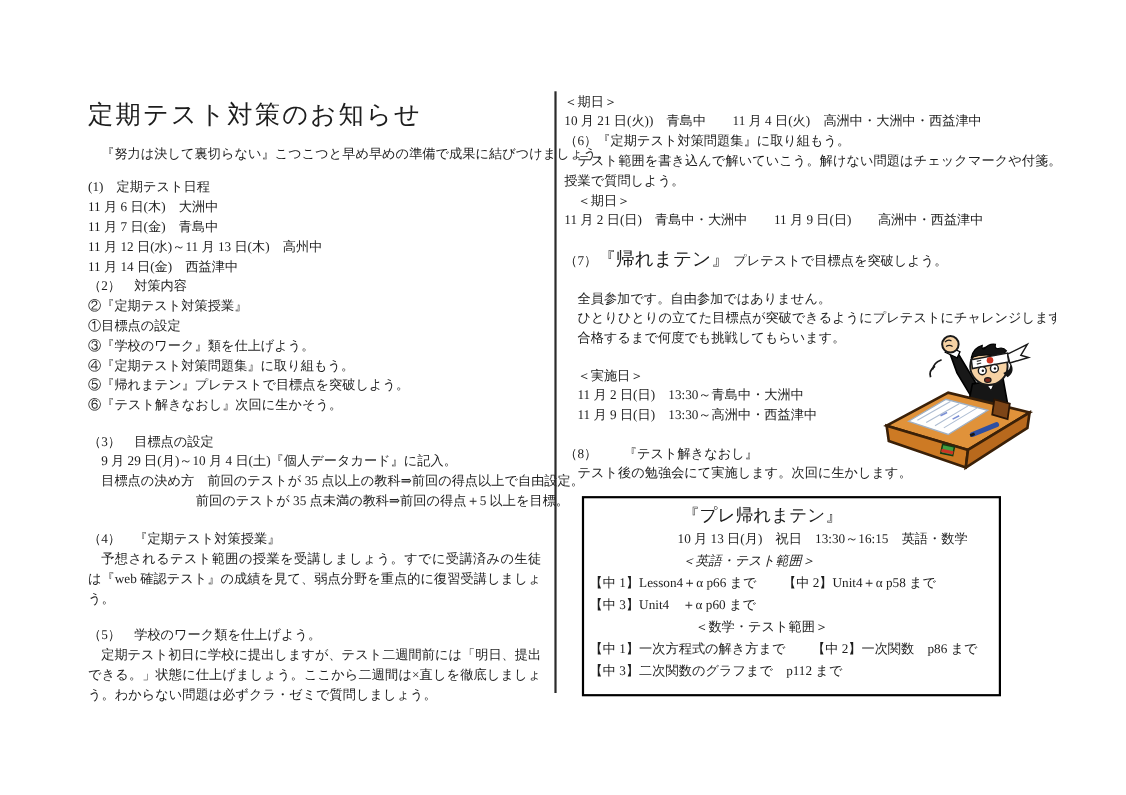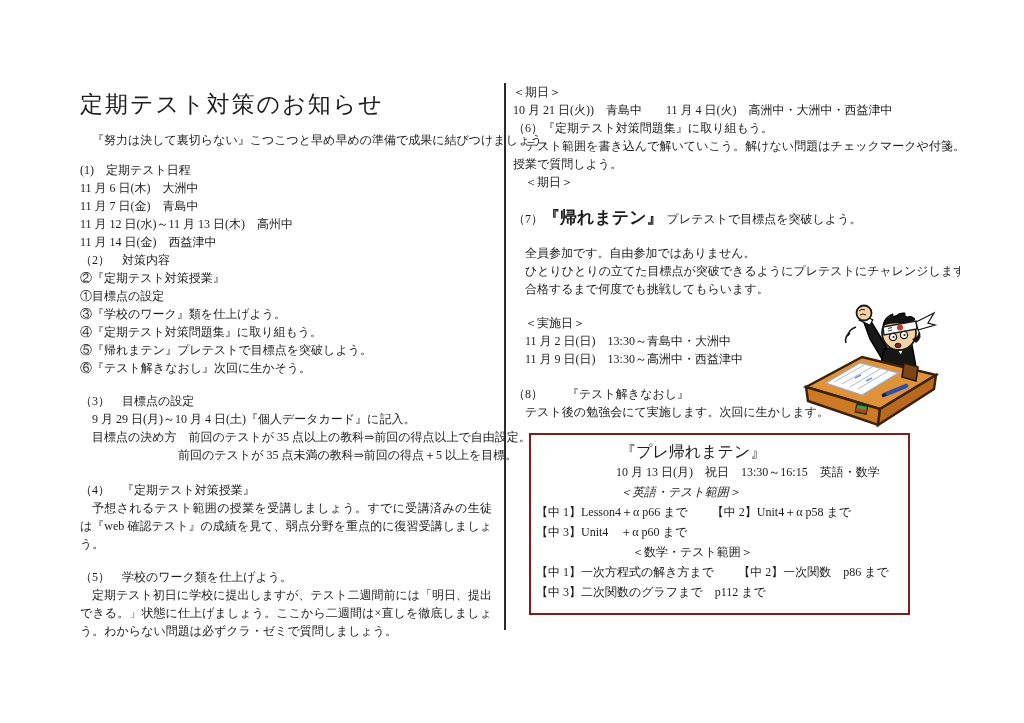--- a/index.html
+++ b/index.html
@@ -19,25 +19,25 @@
 
   .doc-title { font-size:23px; line-height:34px; letter-spacing:2px; }
   .subtitle  { margin-top:9px; text-indent:1em; }
 
   .mt12 { margin-top:12px; } .mt15 { margin-top:15px; } .mt17 { margin-top:17px; } .mt16 { margin-top:16px; }
   .ind1 { padding-left:12px; }
   .ind-goal { padding-left:98px; }
   .para-ind { text-indent:1em; }
 
   .s7-heading { margin-top:14px; line-height:25px; }
-  .s7-title { font-size:17px;font-weight:bold; }
+  .s7-title { font-size:17px; }
 
   .pretest-box {
     margin-top:12px; margin-left:16px; width:367px;
-    border:2px solid #7f1d1d; padding:7px 5px 11px 5px;
+    border:2px solid #000000; padding:7px 5px 11px 5px;
   }
   .pretest-box p { line-height:20px; }
   .box-title { font-size:16px; line-height:25px; margin-left:84px; }
   .box-datetime { margin-left:80px; }
   .box-eng-label { margin-left:84px;font-style:italic; }
   .box-math-label { margin-left:96px; }
 
   .illustration { position:absolute; left:800px; top:303px; width:148px; height:132px; }
 </style>
 </head>
@@ -77,20 +77,21 @@
 
   <div class="divider"></div>
 
   <div class="col-right">
     <p class="nowrap">＜期日＞</p>
     <p class="nowrap">10 月 21 日(火))　青島中　　11 月 4 日(火)　高洲中・大洲中・西益津中</p>
 
     <p class="nowrap">（6）『定期テスト対策問題集』に取り組もう。</p>
     <p class="para-ind jst">テスト範囲を書き込んで解いていこう。解けない問題はチェックマークや付箋。授業で質問しよう。</p>
     <p class="ind1 nowrap">＜期日＞</p>
+    <p class="nowrap">11 月 2 日(日)　青島中・大洲中　　11 月 9 日(日)　　高洲中・西益津中</p>
 
     <p class="s7-heading nowrap"><span>（7）</span><span class="s7-title">『帰れまテン』</span><span> プレテストで目標点を突破しよう。</span></p>
     <p class="ind1 mt12 nowrap">全員参加です。自由参加ではありません。</p>
     <p class="ind1 nowrap">ひとりひとりの立てた目標点が突破できるようにプレテストにチャレンジします。</p>
     <p class="ind1 nowrap">合格するまで何度でも挑戦してもらいます。</p>
 
     <p class="ind1 mt16 nowrap">＜実施日＞</p>
     <p class="ind1 nowrap">11 月 2 日(日)　13:30～青島中・大洲中</p>
     <p class="ind1 nowrap">11 月 9 日(日)　13:30～高洲中・西益津中</p>
 

